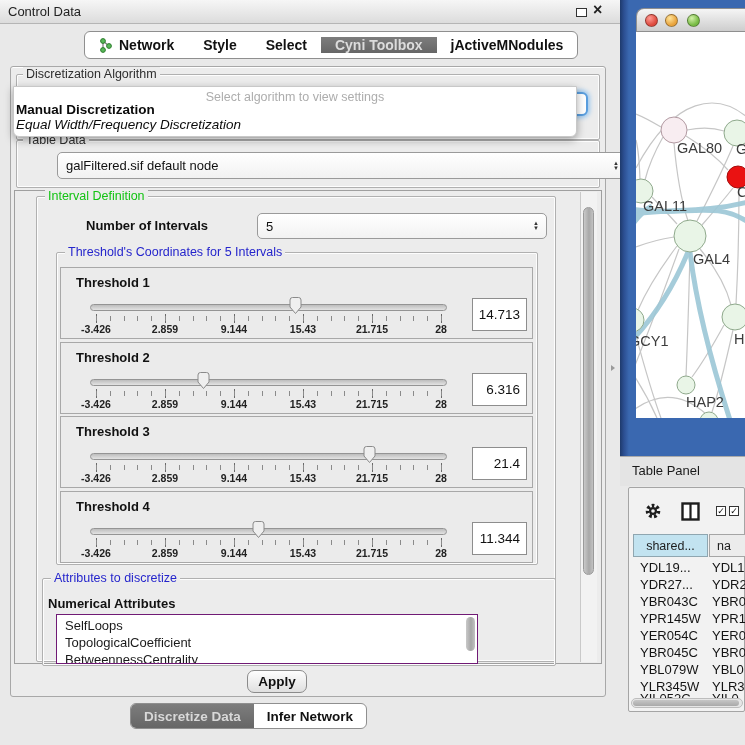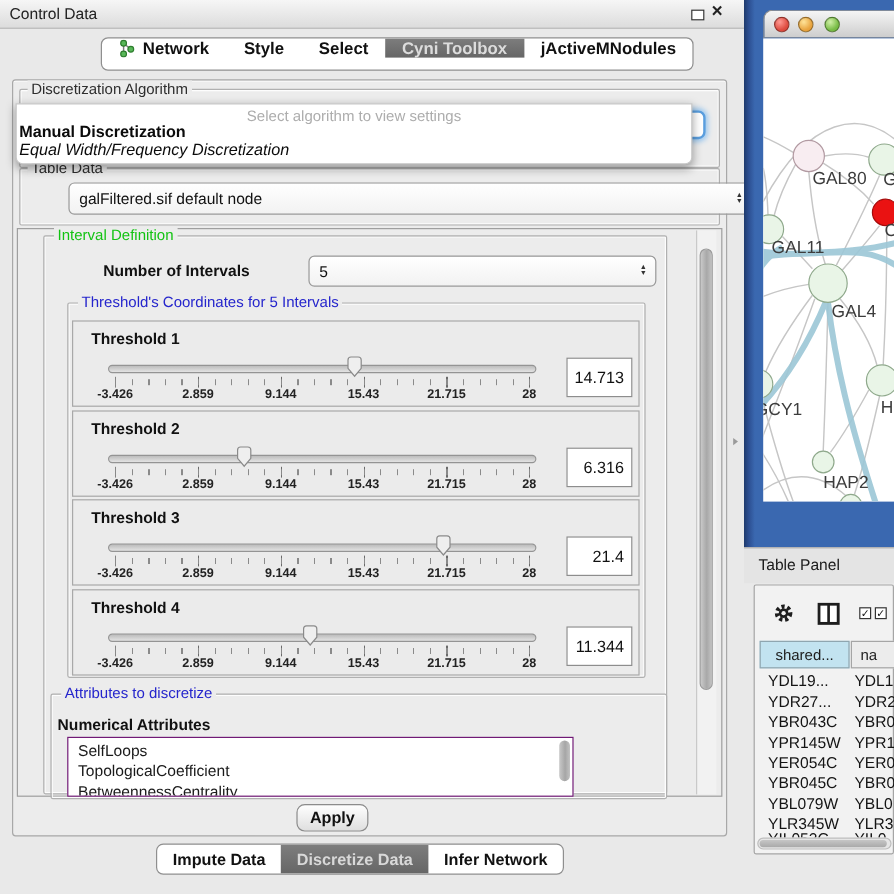--- a/index.html
+++ b/index.html
@@ -8,21 +8,21 @@
   .abs { position:absolute; }
 
   
   .cp-titlebar { left:0; top:0; width:620px; height:24px;
     background:linear-gradient(#f6f6f6,#dcdcdc); border-bottom:1px solid #b5b5b5; }
   .cp-title { left:8px; top:4px; font-size:13px; color:#222; }
   .float-ico { left:576px; top:8px; width:11px; height:9px; border:1.6px solid #333; background:#fff; }
   .close-ico { left:593px; top:1px; font-size:16px; font-weight:bold; color:#222; }
 
   
-  .tabbar { left:84px; top:31px; height:28px; display:flex; align-items:flex-start;
+  .tabbar { left:84px; top:31px; height:28px; display:flex; align-items:center;
     background:#fff; border:1px solid #8f8f8f; border-radius:6px; overflow:hidden; }
   .tab { display:flex; align-items:center; padding:0 14px; font-size:14px; font-weight:bold; color:#111; }
   .vsep { width:1px; background:#c0c0c0; margin:4px 0; }
   .tab.dark { background:linear-gradient(#7d7d7d,#666); color:#dcdcdc; }
   .net-ico { margin-right:6px; }
 
   
   .main-panel { left:10px; top:66px; width:596px; height:631px; background:#ececec;
     border:1px solid #a8a8a8; border-radius:3px; box-shadow:inset 0 1px 0 #fff; }
 
@@ -302,23 +302,20 @@
   <div class="abs attr-list">
     <div class="attr-item" style="top:3px;">SelfLoops</div>
     <div class="attr-item" style="top:20px;">TopologicalCoefficient</div>
     <div class="attr-item" style="top:37px;">BetweennessCentrality</div>
     <div class="attr-scroll"></div>
   </div>
 
   <div class="abs apply-btn">Apply</div>
 
   <div class="abs bottom-tabbar">
-    <div class="btab">
-      <span>Impute Data</span>
-    </div>
     <div class="btab dark">
       <span>Discretize Data</span>
     </div>
     <div class="btab">
       <span>Infer Network</span>
     </div>
   </div>
 
   <div class="abs divider-handle"></div>
 

